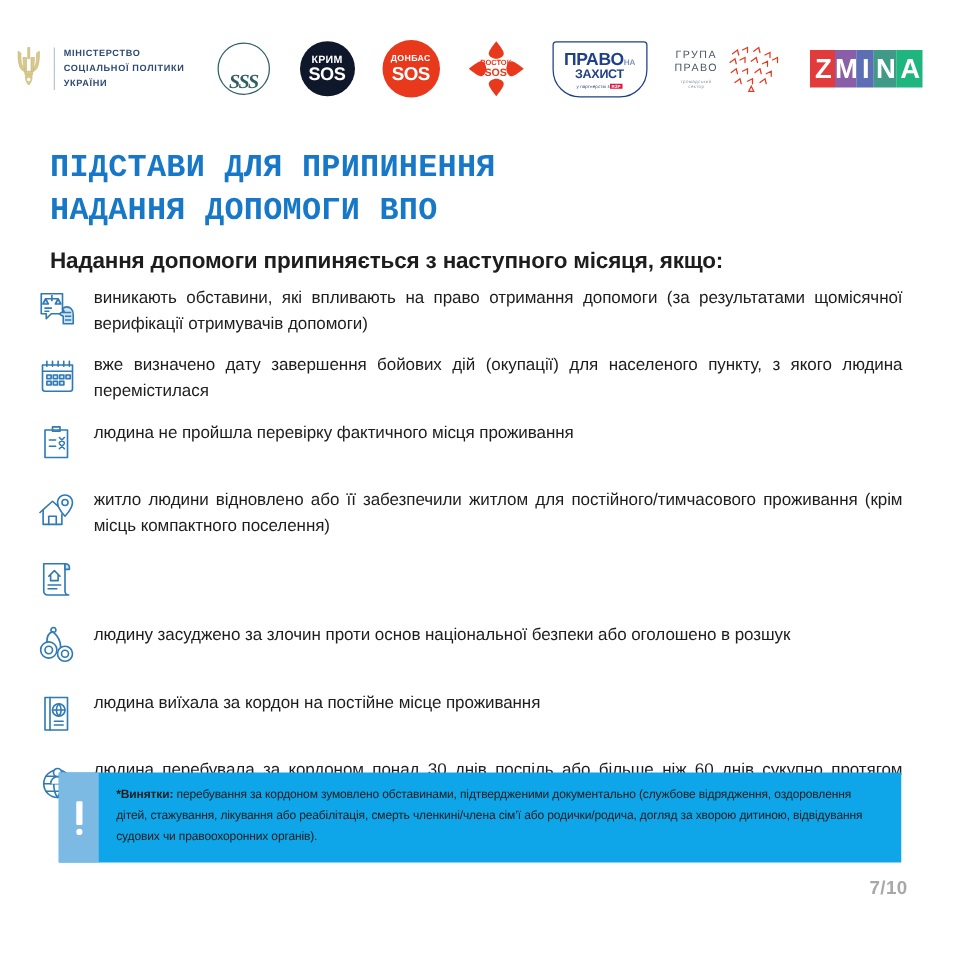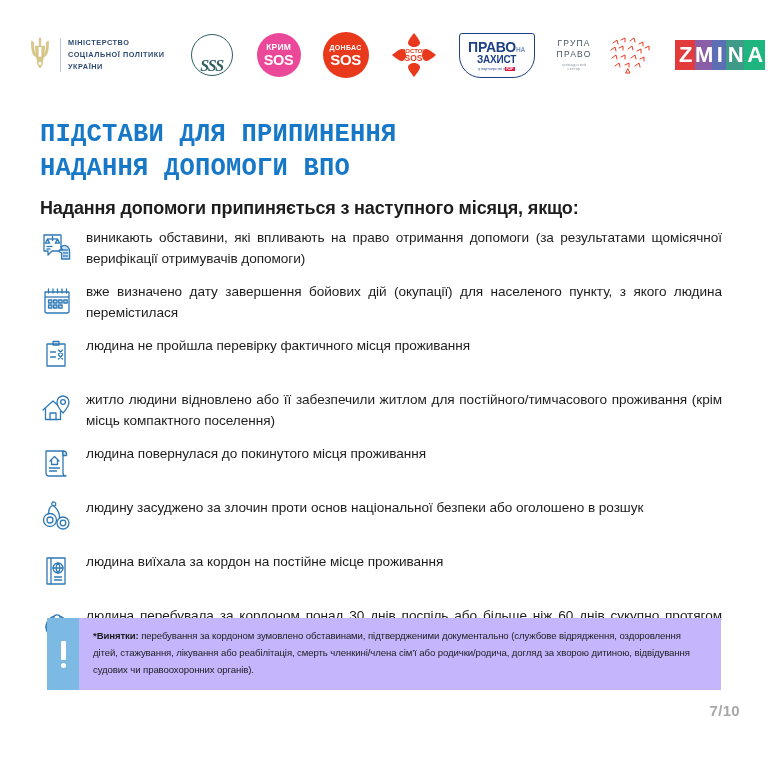--- a/index.html
+++ b/index.html
@@ -13,21 +13,21 @@
     font-family: "Liberation Sans", sans-serif;
     color: #222222;
     overflow: hidden;
     position: relative;
   }
 
   
   .logo-bar {
     position: absolute;
     top: 24px;
-    left: 27px;
+    left: 10px;
     right: 14px;
     height: 62px;
     display: flex;
     align-items: center;
     gap: 0px;
   }
   .logo {
     display: flex;
     align-items: center;
     flex: 0 0 auto;
@@ -58,21 +58,21 @@
   }
   .sss-text {
     font-family: "Liberation Serif", serif;
     font-weight: bold; font-style: italic;
     font-size: 16px; color: #2f5e63; letter-spacing: -1.3px;
   }
 
   
   .krym-circle {
     width: 44px; height: 44px; border-radius: 50%;
-    background: #ec4899;
+    background: #0f172a;
     display:flex; flex-direction:column; align-items:center; justify-content:center;
     margin-left: 24px; color:#fff;
   }
   .krym-top { font-size: 8.5px; font-weight: bold; letter-spacing:.2px; line-height:1; margin-bottom:1px;}
   .krym-bot { font-size: 14.5px; font-weight: bold; letter-spacing:-.3px; line-height:1;}
 
   
   .donbas-circle {
     width: 46px; height: 46px; border-radius: 50%;
     background: #e8391c;
@@ -98,21 +98,21 @@
     display:flex; flex-direction:column; align-items:center; justify-content:center;
     padding-top:1px;
   }
   .pravo-l1 { font-size: 9px; font-weight: bold; color:#1f3f86; letter-spacing:-.2px; line-height:1.05;}
   .pravo-l1 span { font-size: 6.5px; color:#7f93bd; }
   .pravo-l2 { font-size: 10px; font-weight: bold; color:#1f3f86; letter-spacing:-.2px; line-height:1.05;}
   .pravo-l3 { font-size: 3.6px; color:#1f3f86; letter-spacing:.1px; margin-top:1.5px;}
   .pravo-l3 b { background:#e2153f; color:#fff; padding:0 1.5px;}
 
   
-  .grupa { margin-left: 22px; display:flex; align-items:center; gap:14px;}
+  .grupa { margin-left: 22px; display:flex; align-items:center; gap:4px;}
   .grupa-text { text-align:center; }
   .grupa-l1 { font-size: 8.5px; color:#4b5663; letter-spacing:1.2px; line-height:1.35;}
   .grupa-l2 { font-size: 3.6px; color:#8b96a4; letter-spacing:.3px; line-height:1.3; margin-top:2px;}
 
   
   .zmina {
     margin-left: 22px; height: 30px; display:flex; align-items:stretch;
   }
   .zmina-seg { display:flex; align-items:center; justify-content:center; color:#fff; font-size:22px; font-weight:bold; letter-spacing:-.5px;}
   .zs1 { background:#e23b3b; width:20px;}
@@ -138,21 +138,21 @@
     top: 198px; left: 40px; right: 40px;
     color: #1d1d1d;
     font-size: 18px;
     font-weight: bold;
     letter-spacing: -0.15px;
   }
 
   
   .list {
     position: absolute;
-    top: 228px; left: 40px; right: 24px;
+    top: 228px; left: 29px; right: 24px;
   }
   .list-item {
     display: flex;
     align-items: flex-start;
     margin-bottom: 12px;
   }
   .li-icon {
     flex: 0 0 46px;
     width: 46px;
     height: 40px;
@@ -170,21 +170,21 @@
     padding-right: 22px;
     letter-spacing: -0.05px;
   }
   .li-text.single { text-align: left; }
 
   
   .footnote {
     position: absolute;
     left: 47px; right: 47px; top: 618px;
     height: 72px;
-    background: #c4b5fd;
+    background: #0ea5e9;
     display: flex;
     align-items: stretch;
   }
   .fn-band {
     flex: 0 0 32px;
     background: #7cb9e3;
     display: flex;
     align-items: center;
     justify-content: center;
   }
@@ -200,21 +200,21 @@
     line-height: 1.78;
     color: #1d1d1d;
     text-align: left;
     letter-spacing: -0.1px;
   }
   .fn-text b { font-weight: bold; }
 
   
   .page-num {
     position: absolute;
-    right: 28px; top: 702px;
+    right: 42px; top: 702px;
     font-size: 15px;
     font-weight: bold;
     color: #a8a8a8;
     letter-spacing: .3px;
   }
 </style>
 </head>
 <body>
 
 <div class="logo-bar">
@@ -408,21 +408,20 @@
         <g fill="none" stroke="#2f79b5" stroke-width="1.3" stroke-linejoin="round" stroke-linecap="round">
           <path d="M6 5 h17 v22 a3 3 0 0 0 3 3 h-17 a3 3 0 0 1 -3 -3 z"></path>
           <path d="M23 5 c2.5 0 3.5 1.5 3.5 3 v1.5 h-3.5 z" fill="#cfe3f2"></path>
           <path d="M10 15 L14.5 10.5 L19 15"></path>
           <path d="M11.5 14 v4.5 h6 v-4.5"></path>
           <path d="M9.5 22 h10"></path>
             <path d="M9.5 25 h7"></path>
         </g>
       </svg>
     </div>
-    <div class="li-text single">людина повернулася до покинутого місця проживання</div>
   </div>
 
   <div class="list-item">
     <div class="li-icon">
       <svg width="34" height="34" viewBox="0 0 34 34" aria-hidden="true">
         <g fill="none" stroke="#2f79b5" stroke-width="1.3" stroke-linejoin="round" stroke-linecap="round">
           <circle cx="10" cy="20" r="6.5"></circle>
           <circle cx="10" cy="20" r="3"></circle>
           <circle cx="23" cy="23" r="6"></circle>
           <circle cx="23" cy="23" r="2.8"></circle>

